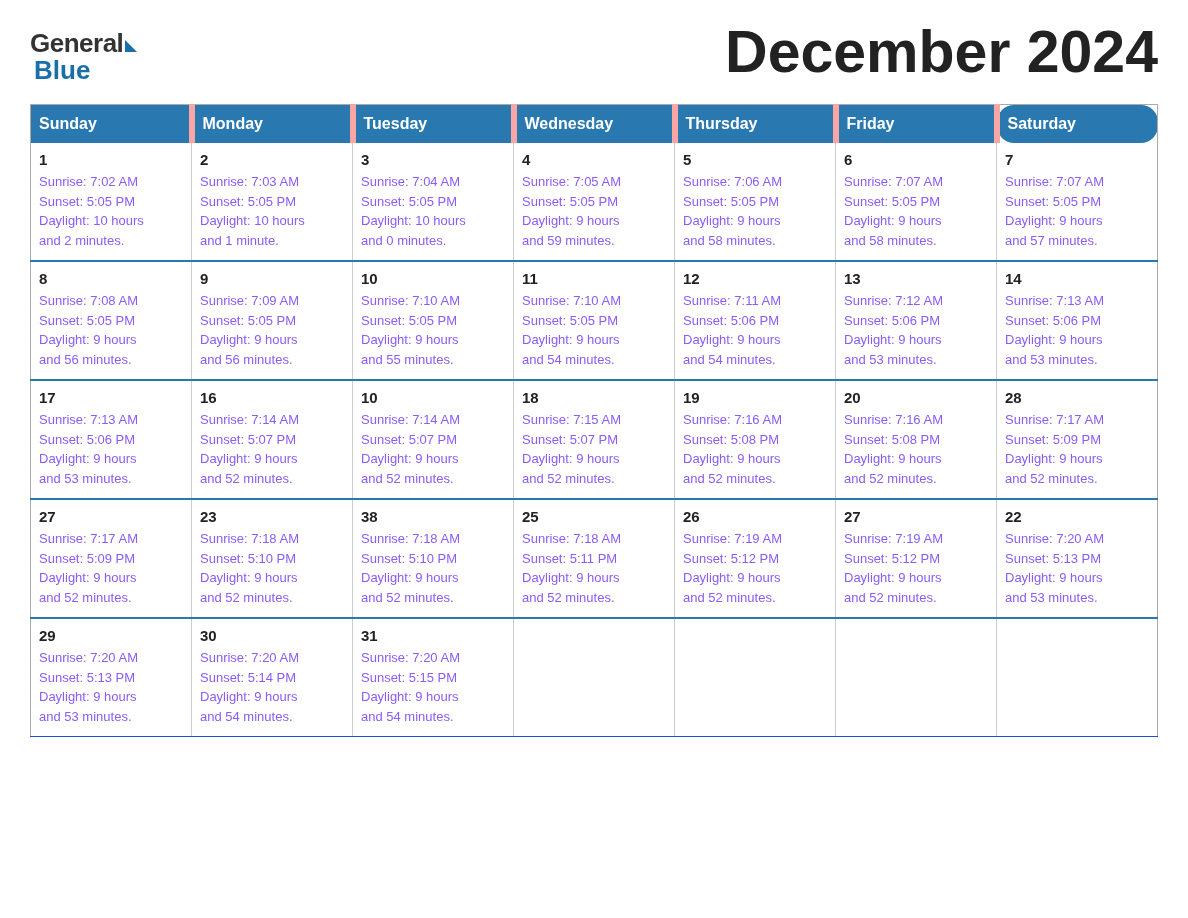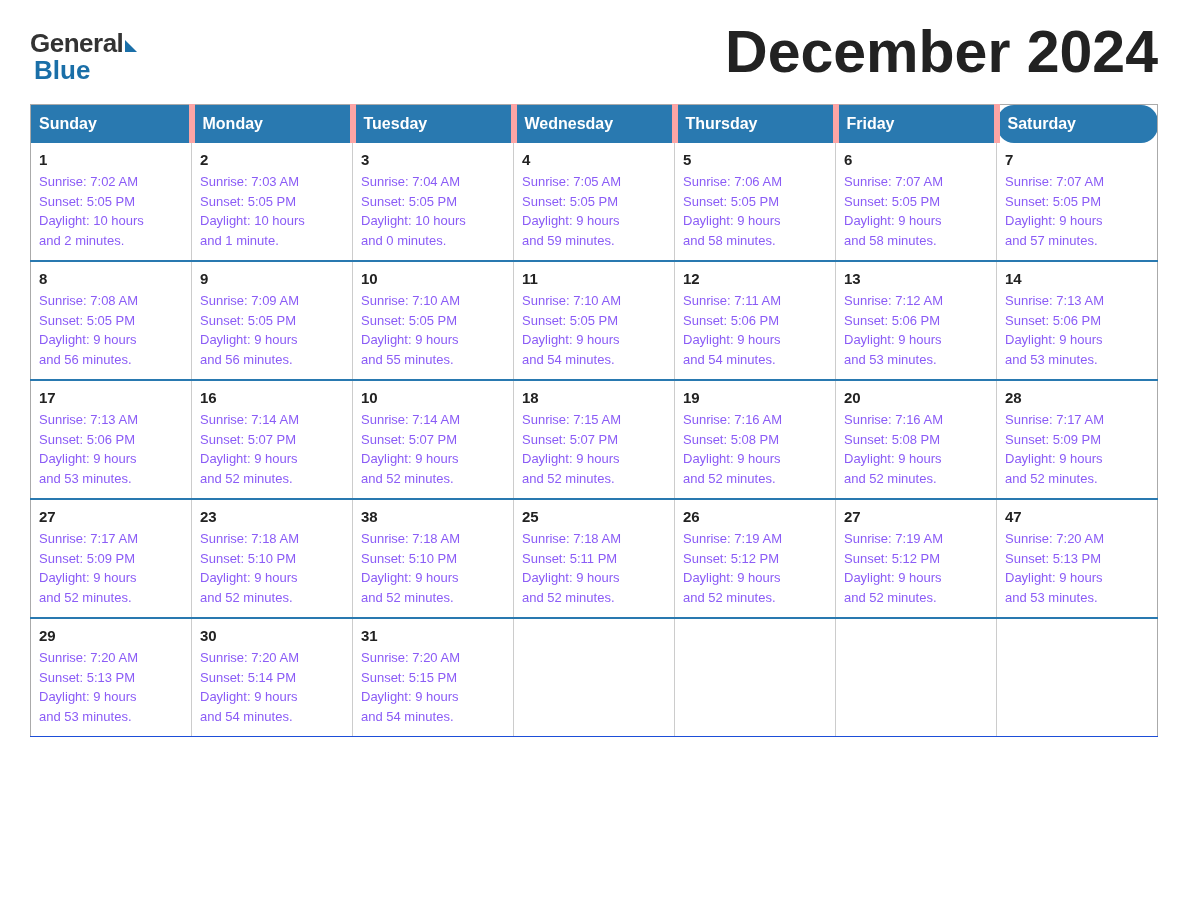--- a/index.html
+++ b/index.html
@@ -251,21 +251,21 @@
         </td>
         <td>
           <span class="day-number">26</span>
           <div class="day-info">Sunrise: 7:19 AM<br>Sunset: 5:12 PM<br>Daylight: 9 hours<br>and 52 minutes.</div>
         </td>
         <td>
           <span class="day-number">27</span>
           <div class="day-info">Sunrise: 7:19 AM<br>Sunset: 5:12 PM<br>Daylight: 9 hours<br>and 52 minutes.</div>
         </td>
         <td>
-          <span class="day-number">47</span>
+          <span class="day-number">22</span>
           <div class="day-info">Sunrise: 7:20 AM<br>Sunset: 5:13 PM<br>Daylight: 9 hours<br>and 53 minutes.</div>
         </td>
       </tr>
       <tr>
         <td>
           <span class="day-number">29</span>
           <div class="day-info">Sunrise: 7:20 AM<br>Sunset: 5:13 PM<br>Daylight: 9 hours<br>and 53 minutes.</div>
         </td>
         <td>
           <span class="day-number">30</span>

